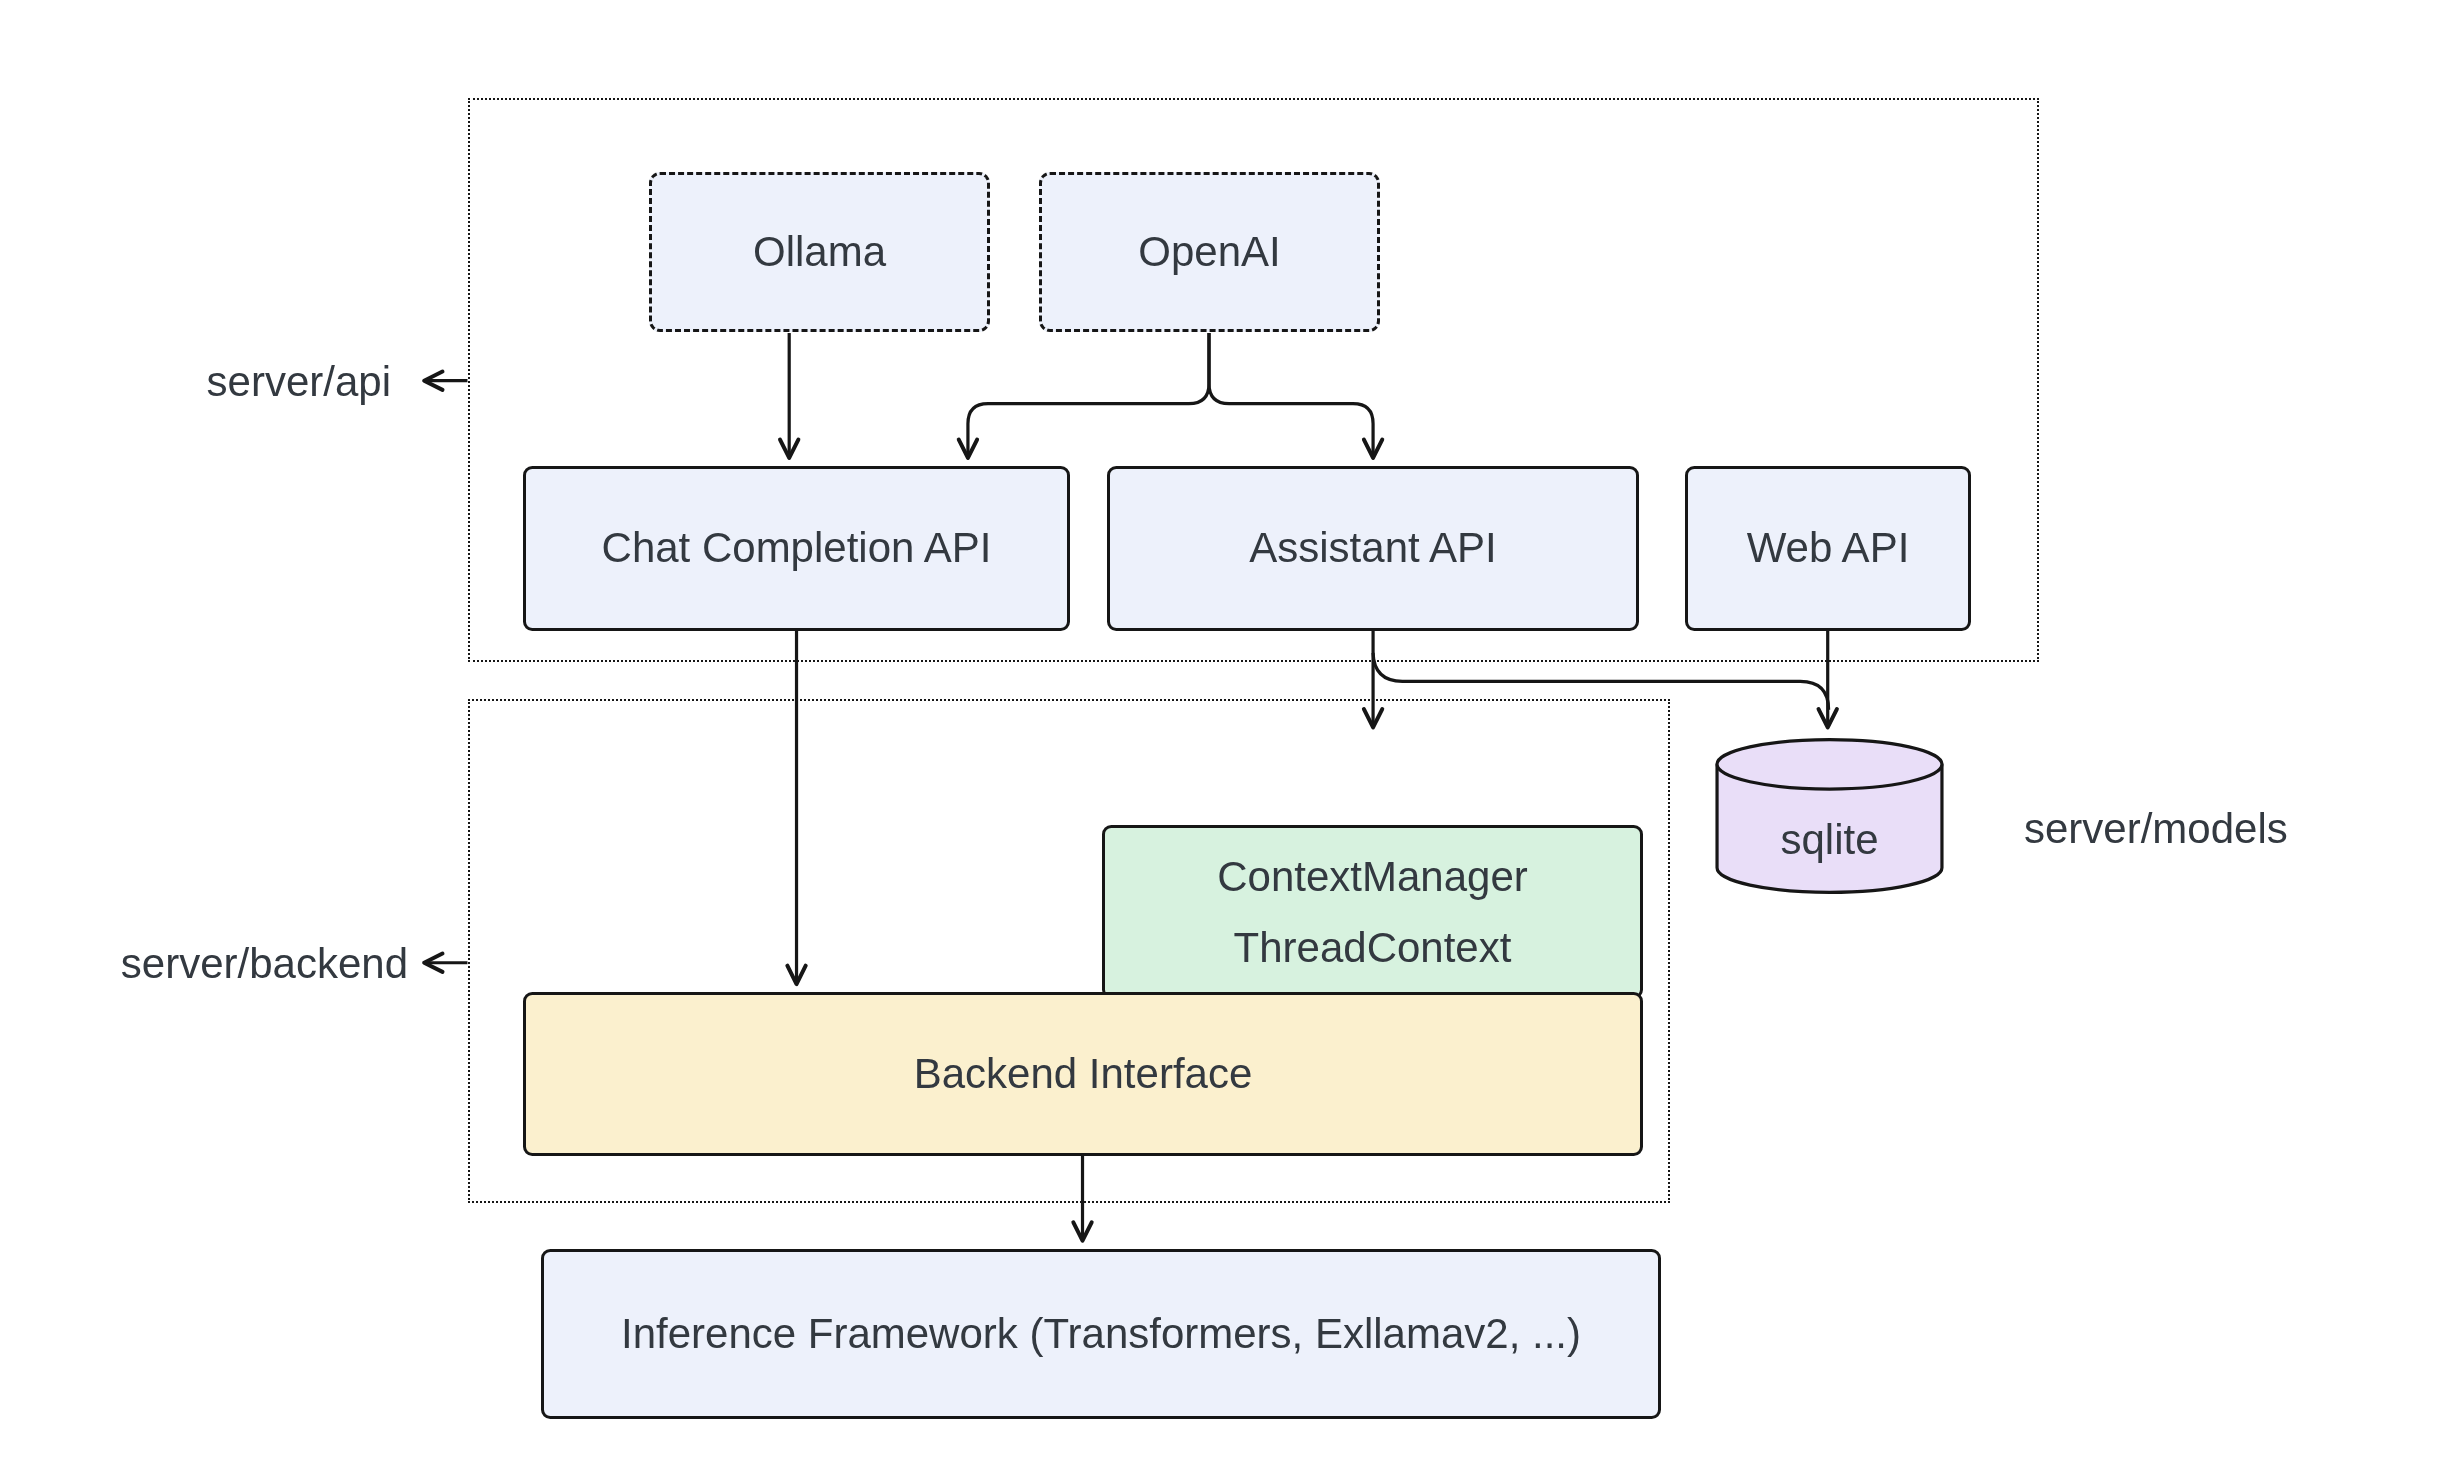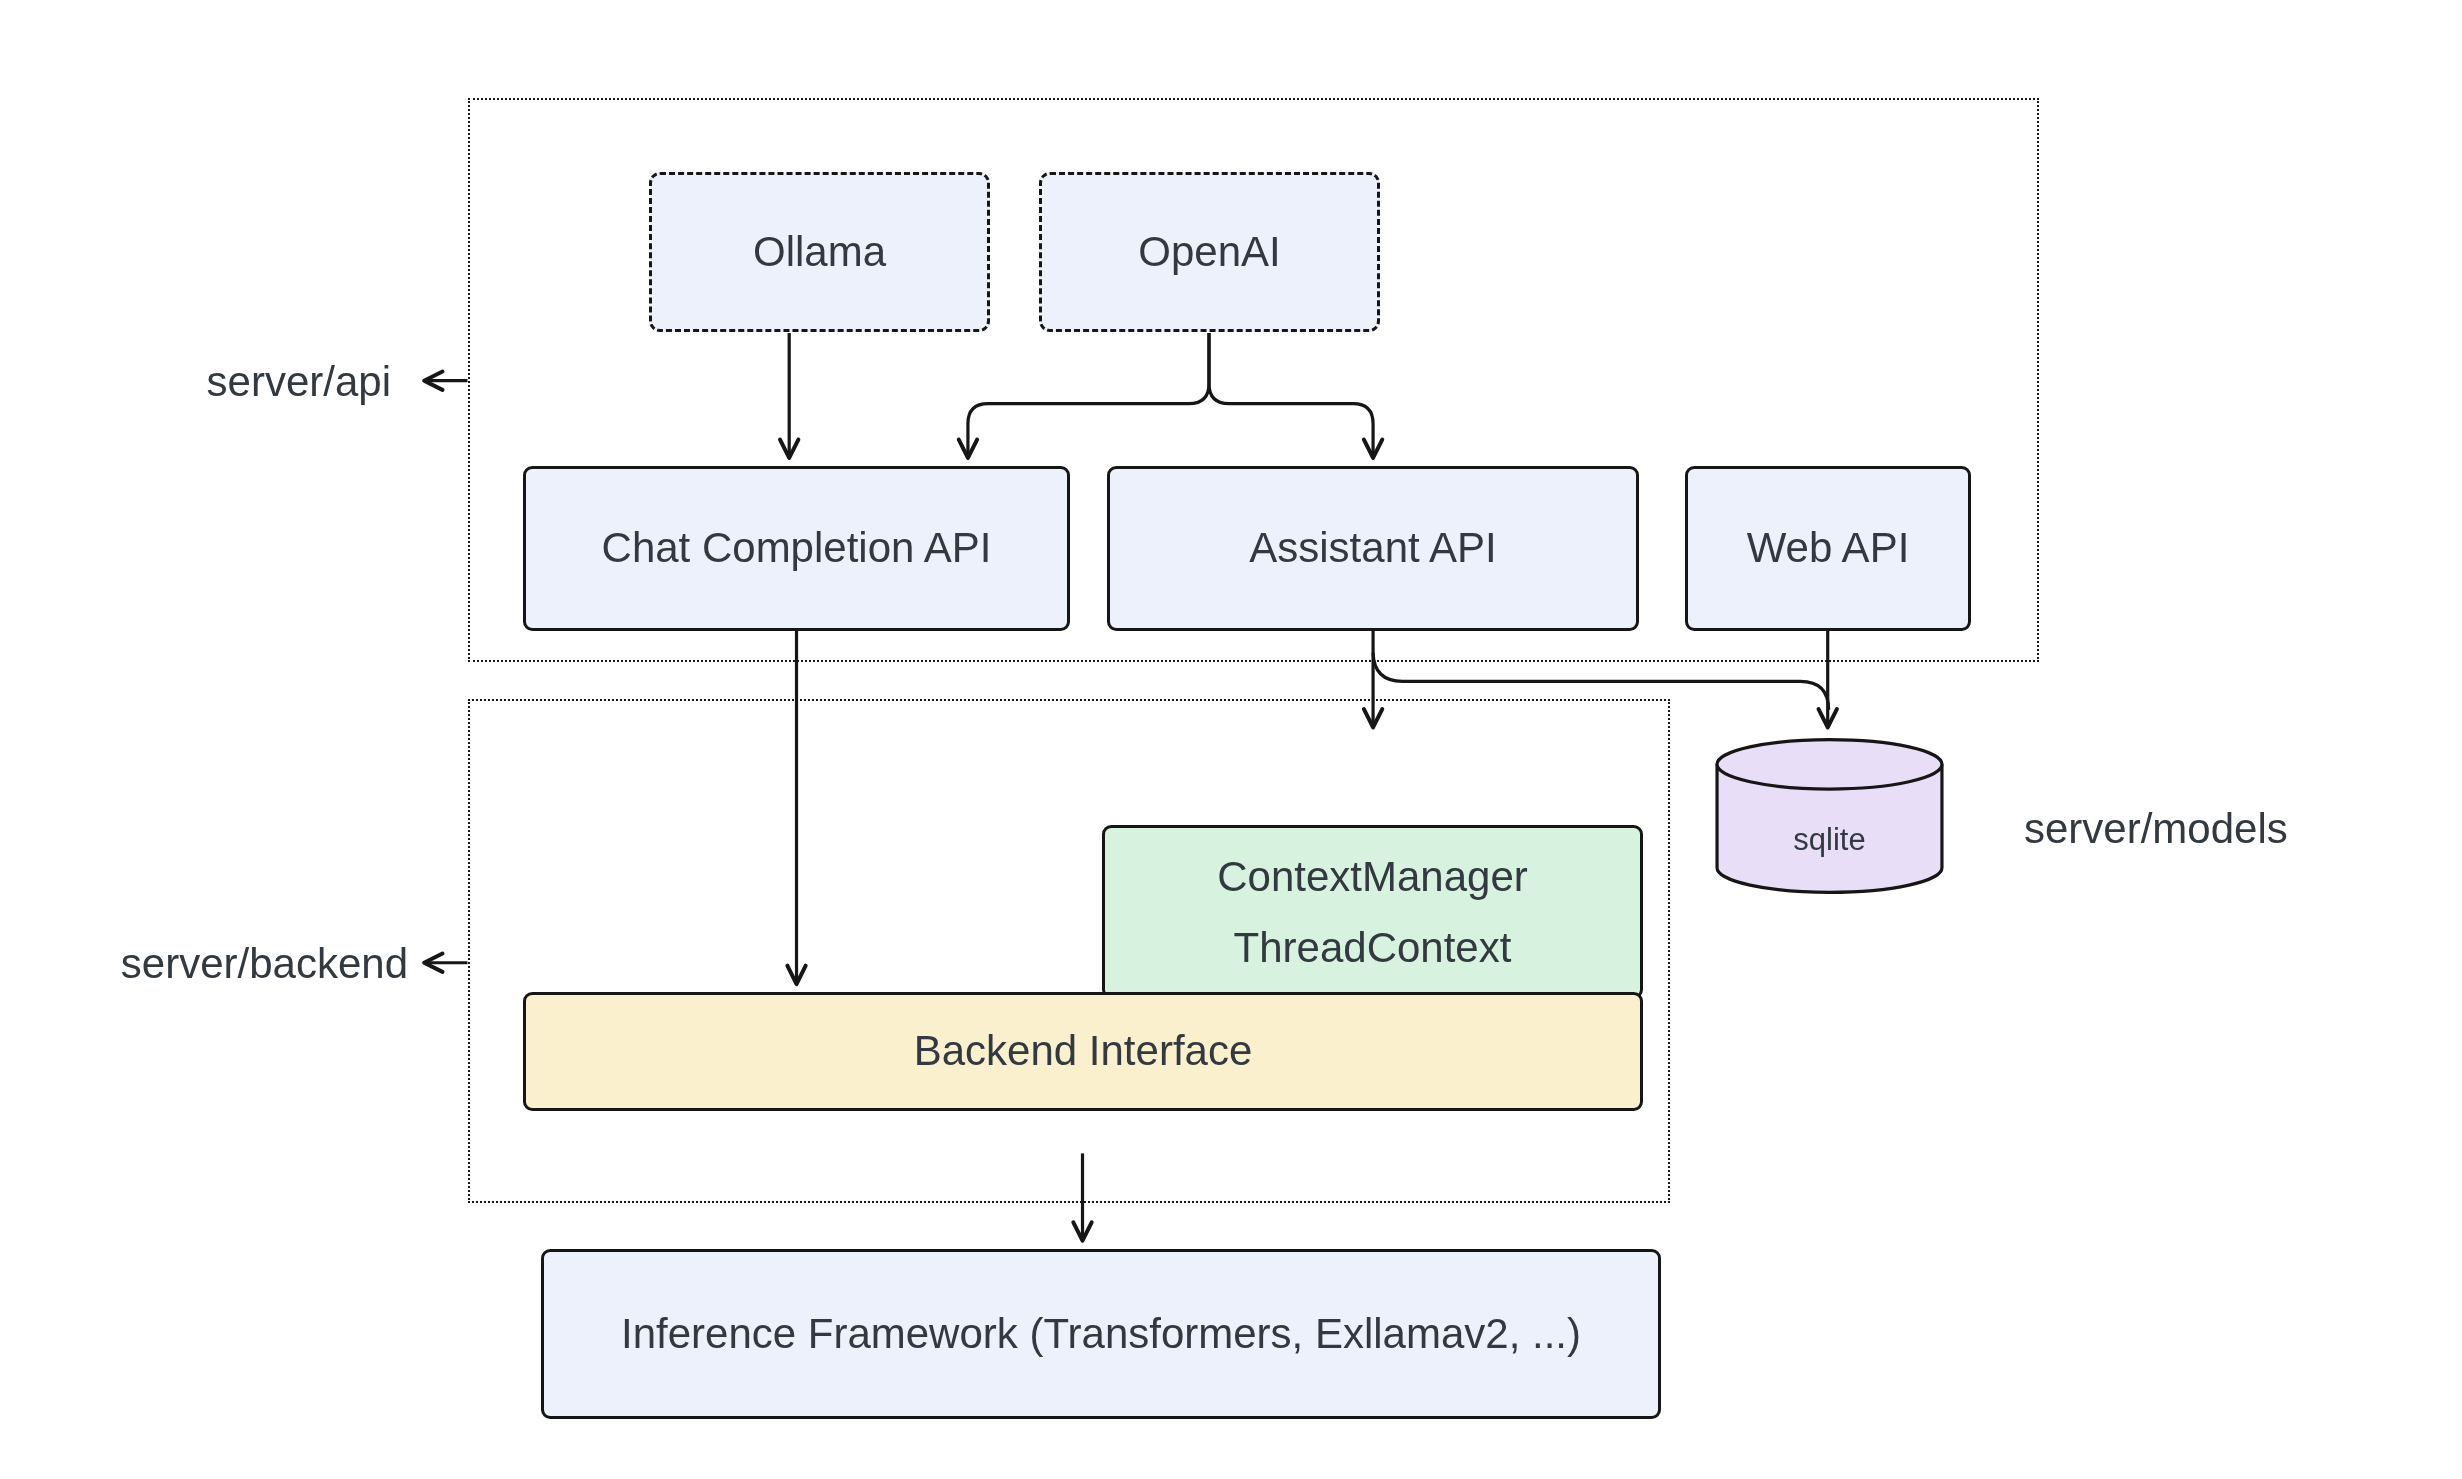--- a/index.html
+++ b/index.html
@@ -48,21 +48,21 @@
   }
   .section-label.right{text-align:right;}
   .cylinder{
     position:absolute;
     display:flex;align-items:center;justify-content:center;
   }
   .cylinder svg{position:absolute;left:0;top:0;}
   .cylinder .cyl-label{
     position:relative;
     margin-top:48px;
-    font-size:31px;
+    font-size:42px;
   }
 </style>
 </head>
 <body>
 
 <div class="canvas">
 
   <div class="container" style="left:468px;top:98px;width:1567px;height:560px;"></div>
   <div class="container" style="left:468px;top:699px;width:1198px;height:500px;"></div>
 
@@ -103,21 +103,21 @@
     <span>Assistant API</span>
   </div>
   <div class="node" style="left:1685px;top:466px;width:286px;height:165px;text-align:right;">
     <span>Web API</span>
   </div>
 
   <div class="node green" style="left:1102px;top:777px;width:541px;height:174px;line-height:1.7;margin-top:48px;">
     <span>ContextManager</span>
     <span>ThreadContext</span>
   </div>
-  <div class="node yellow" style="left:523px;top:992px;width:1120px;height:119px;">
+  <div class="node yellow" style="left:523px;top:992px;width:1120px;height:164px;">
     <span>Backend Interface</span>
   </div>
 
   <div class="cylinder" style="left:1713px;top:736px;width:233px;height:160px;">
     <svg width="233" height="160" viewBox="0 0 254 175">
       <path d="M4 31 v113 a123 27 0 0 0 246 0 V31" style="fill:var(--node-fill-purple);stroke:var(--stroke)" stroke-width="3.5"></path>
       <ellipse cx="127" cy="31" rx="123" ry="27" style="fill:var(--node-fill-purple);stroke:var(--stroke)" stroke-width="3.5"></ellipse>
     </svg>
     <span class="cyl-label">sqlite</span>
   </div>

